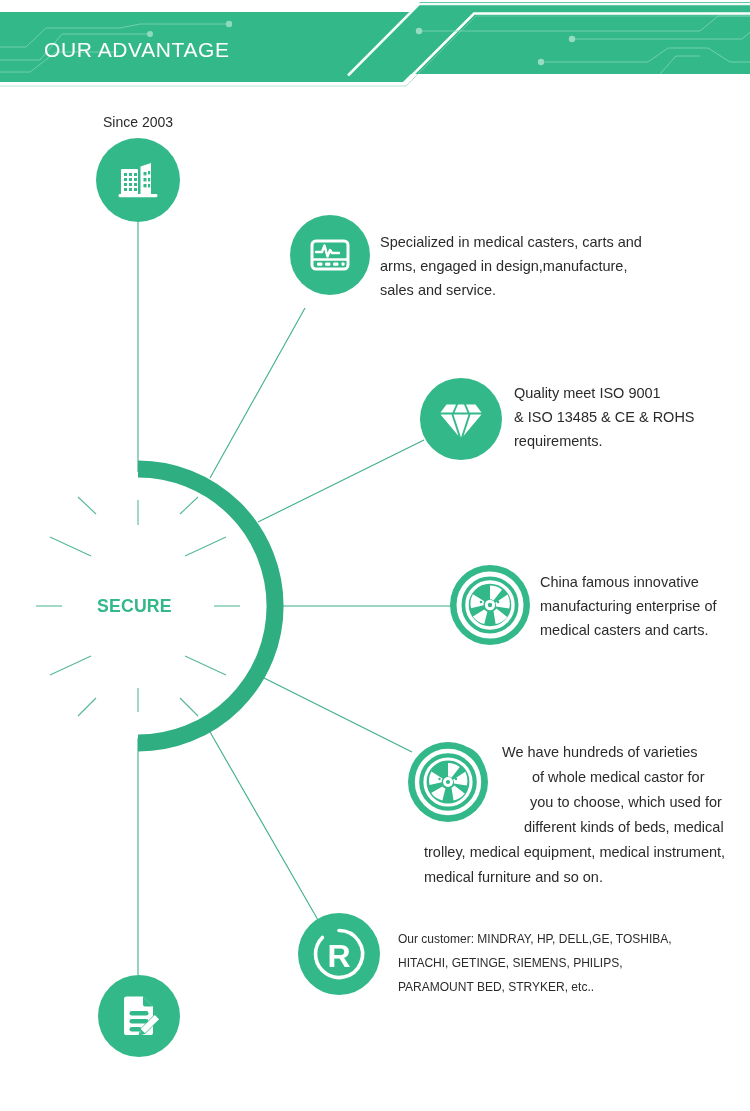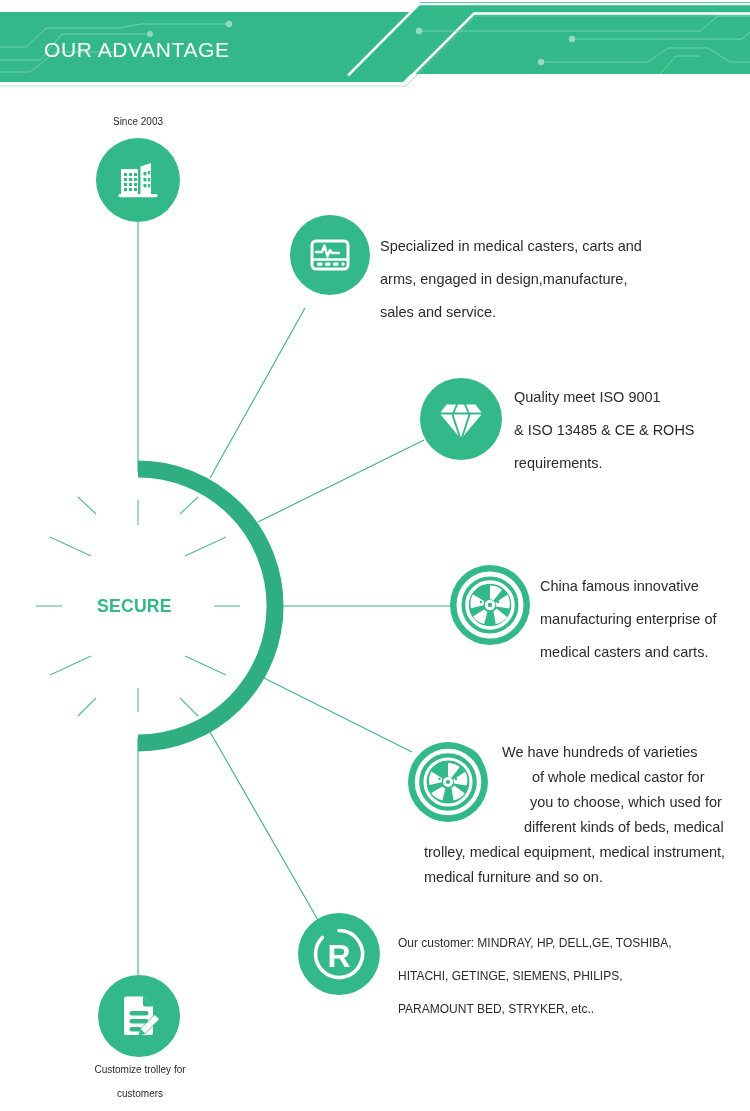--- a/index.html
+++ b/index.html
@@ -56,27 +56,27 @@
     align-items: center;
     justify-content: center;
   }
   .node svg { display: block; }
 
   
   .txt {
     position: absolute;
     color: #2b2b2b;
     font-size: 14.5px;
-    line-height: 33px;
+    line-height: 24px;
     white-space: pre-line;
   }
   .cap {
     position: absolute;
     color: #2b2b2b;
-    font-size: 10px;
+    font-size: 14px;
     line-height: 24px;
     text-align: center;
     white-space: pre-line;
   }
   .txt-wrap {
     position: absolute;
     color: #2b2b2b;
     font-size: 14.5px;
     line-height: 25px;
   }
@@ -338,16 +338,14 @@
         <rect x="14.5" y="27" width="19" height="4.6" rx="2.3"></rect>
         <rect x="14.5" y="35" width="12" height="4.6" rx="2.3"></rect>
       </g>
       <g>
         <path d="M40.5 21.5 l5 5 l-15.5 15.5 l-6.4 1.4 l1.4 -6.4 Z" fill="#33b88a"></path>
         <path d="M39.8 23 l4.2 4.2 l-13.6 13.6 l-5.4 1.2 l1.2 -5.4 Z" fill="#ffffff"></path>
         <path d="M25.9 37.2 l4.3 4.3 l-5.2 1 Z" fill="#33b88a"></path>
       </g>
     </svg>
   </div>
-  <div class="cap" style="left:52px; top:1058px; width:176px;">Customize trolley for
-customers</div>
 
 </div>
 
 </body></html>

